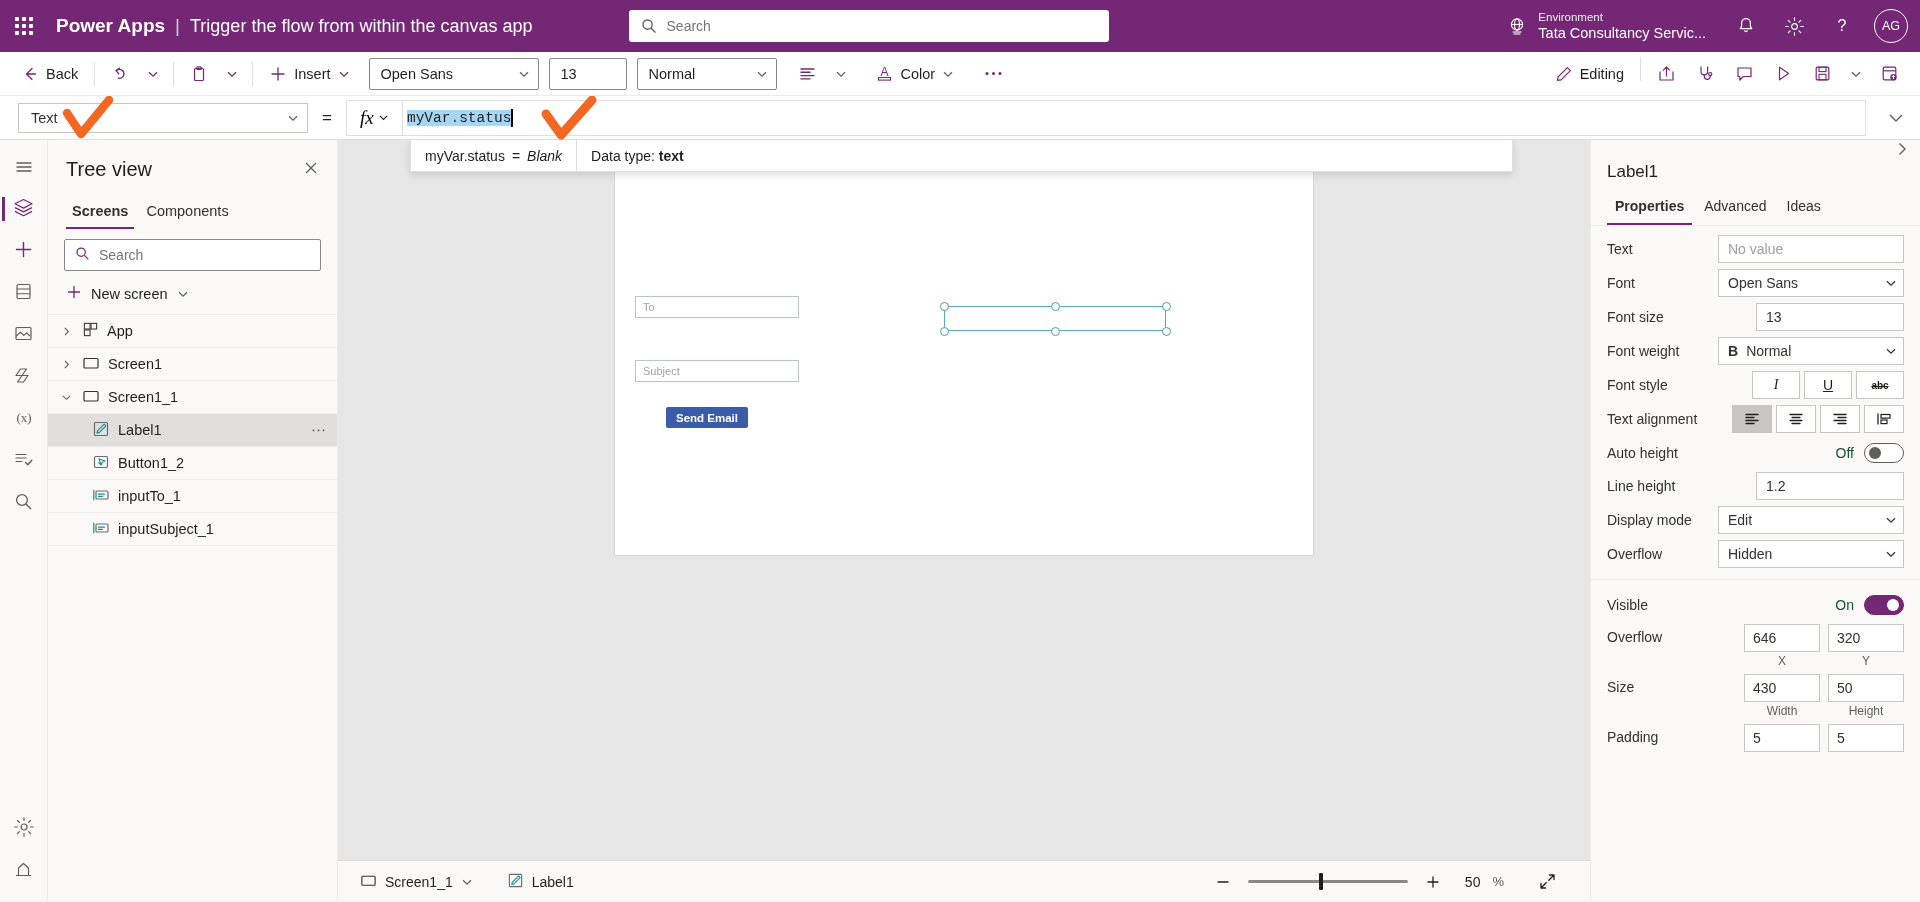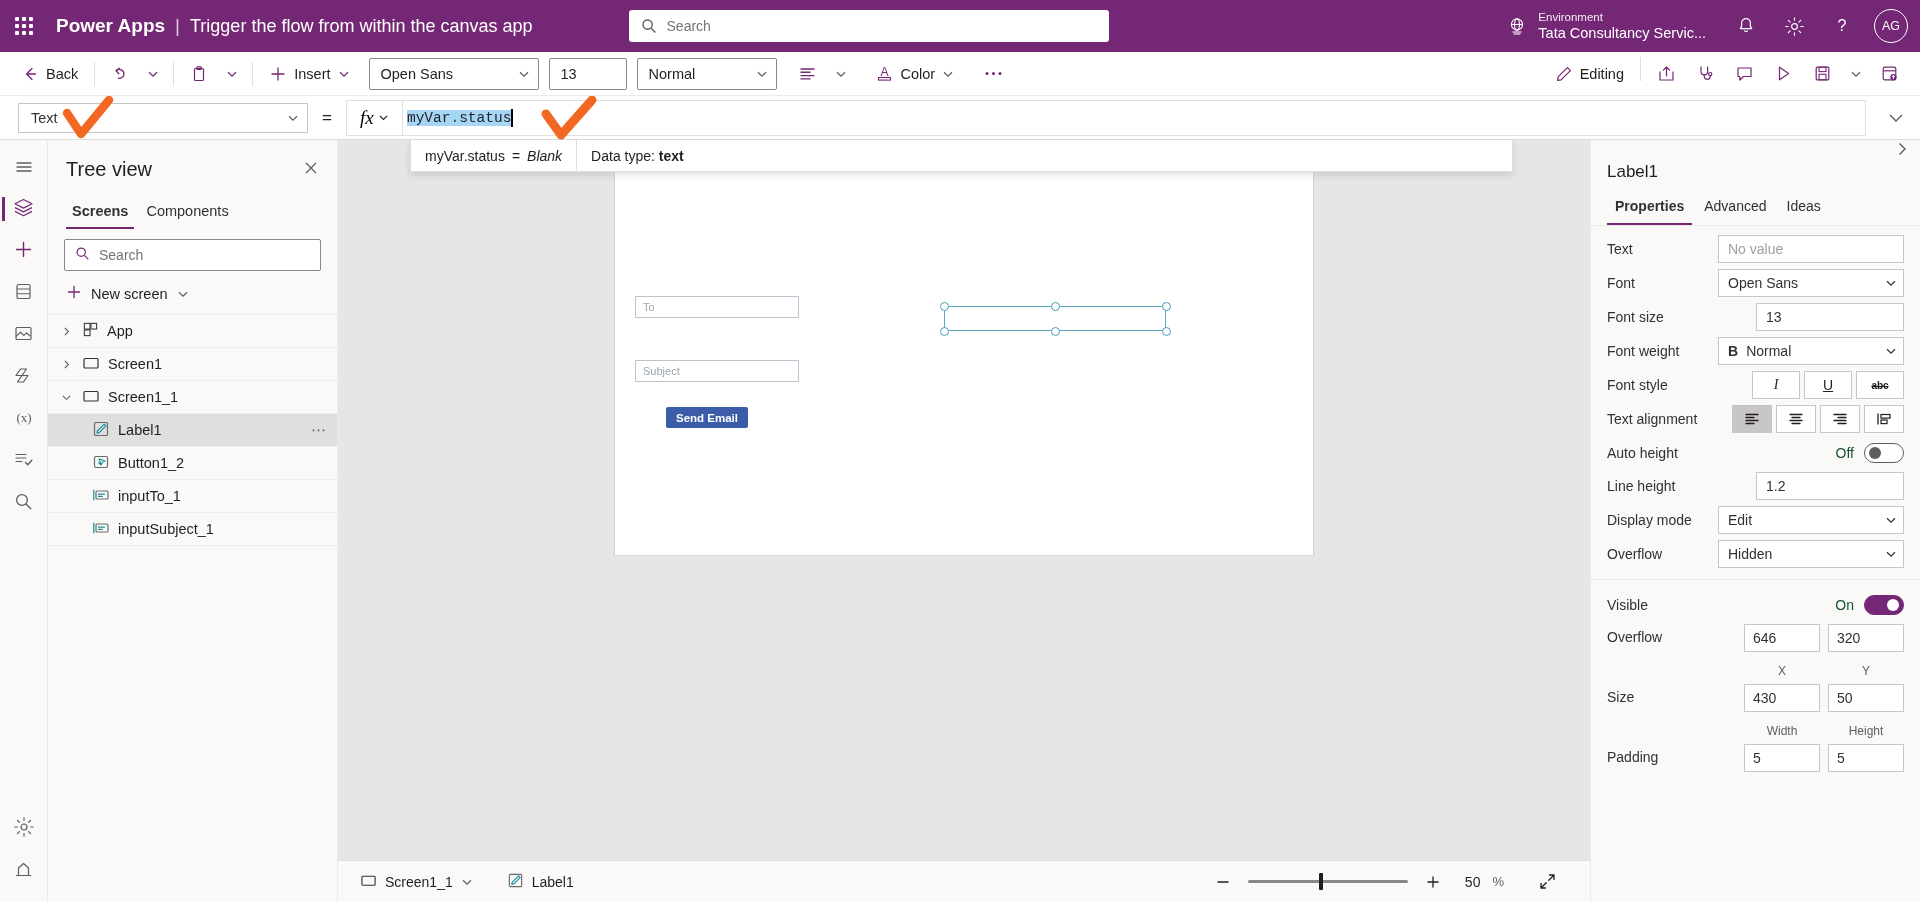--- a/index.html
+++ b/index.html
@@ -251,21 +251,21 @@
   .toggle {
     width: 40px; height: 20px; border-radius: 10px; position: relative; cursor: pointer;
     border: 1px solid #605e5c; background: #fff;
   }
   .toggle .knob {
     position: absolute; width: 12px; height: 12px; border-radius: 50%; top: 3px; left: 4px; background: #605e5c;
   }
   .toggle.on { background: #742774; border-color: #742774; }
   .toggle.on .knob { left: 22px; background: #fff; }
   .pair { display: flex; gap: 8px; }
-  .pairbox { display: flex; flex-direction: column; align-items: center; gap: 12px; }
+  .pairbox { display: flex; flex-direction: column; align-items: center; gap: 2px; }
   .pairbox .cap { font-size: 12px; color: #605e5c; }
   .pairbox .inp {
     width: 76px; height: 28px; border: 1px solid #c8c6c4; background: #fff;
     display: flex; align-items: center; padding-left: 8px; font-size: 14px; color: #323130;
   }
   .pp-divider { height: 1px; background: #edebe9; margin: 8px 0; }
 
   
   .annot { position: absolute; pointer-events: none; z-index: 60; }
 </style>

